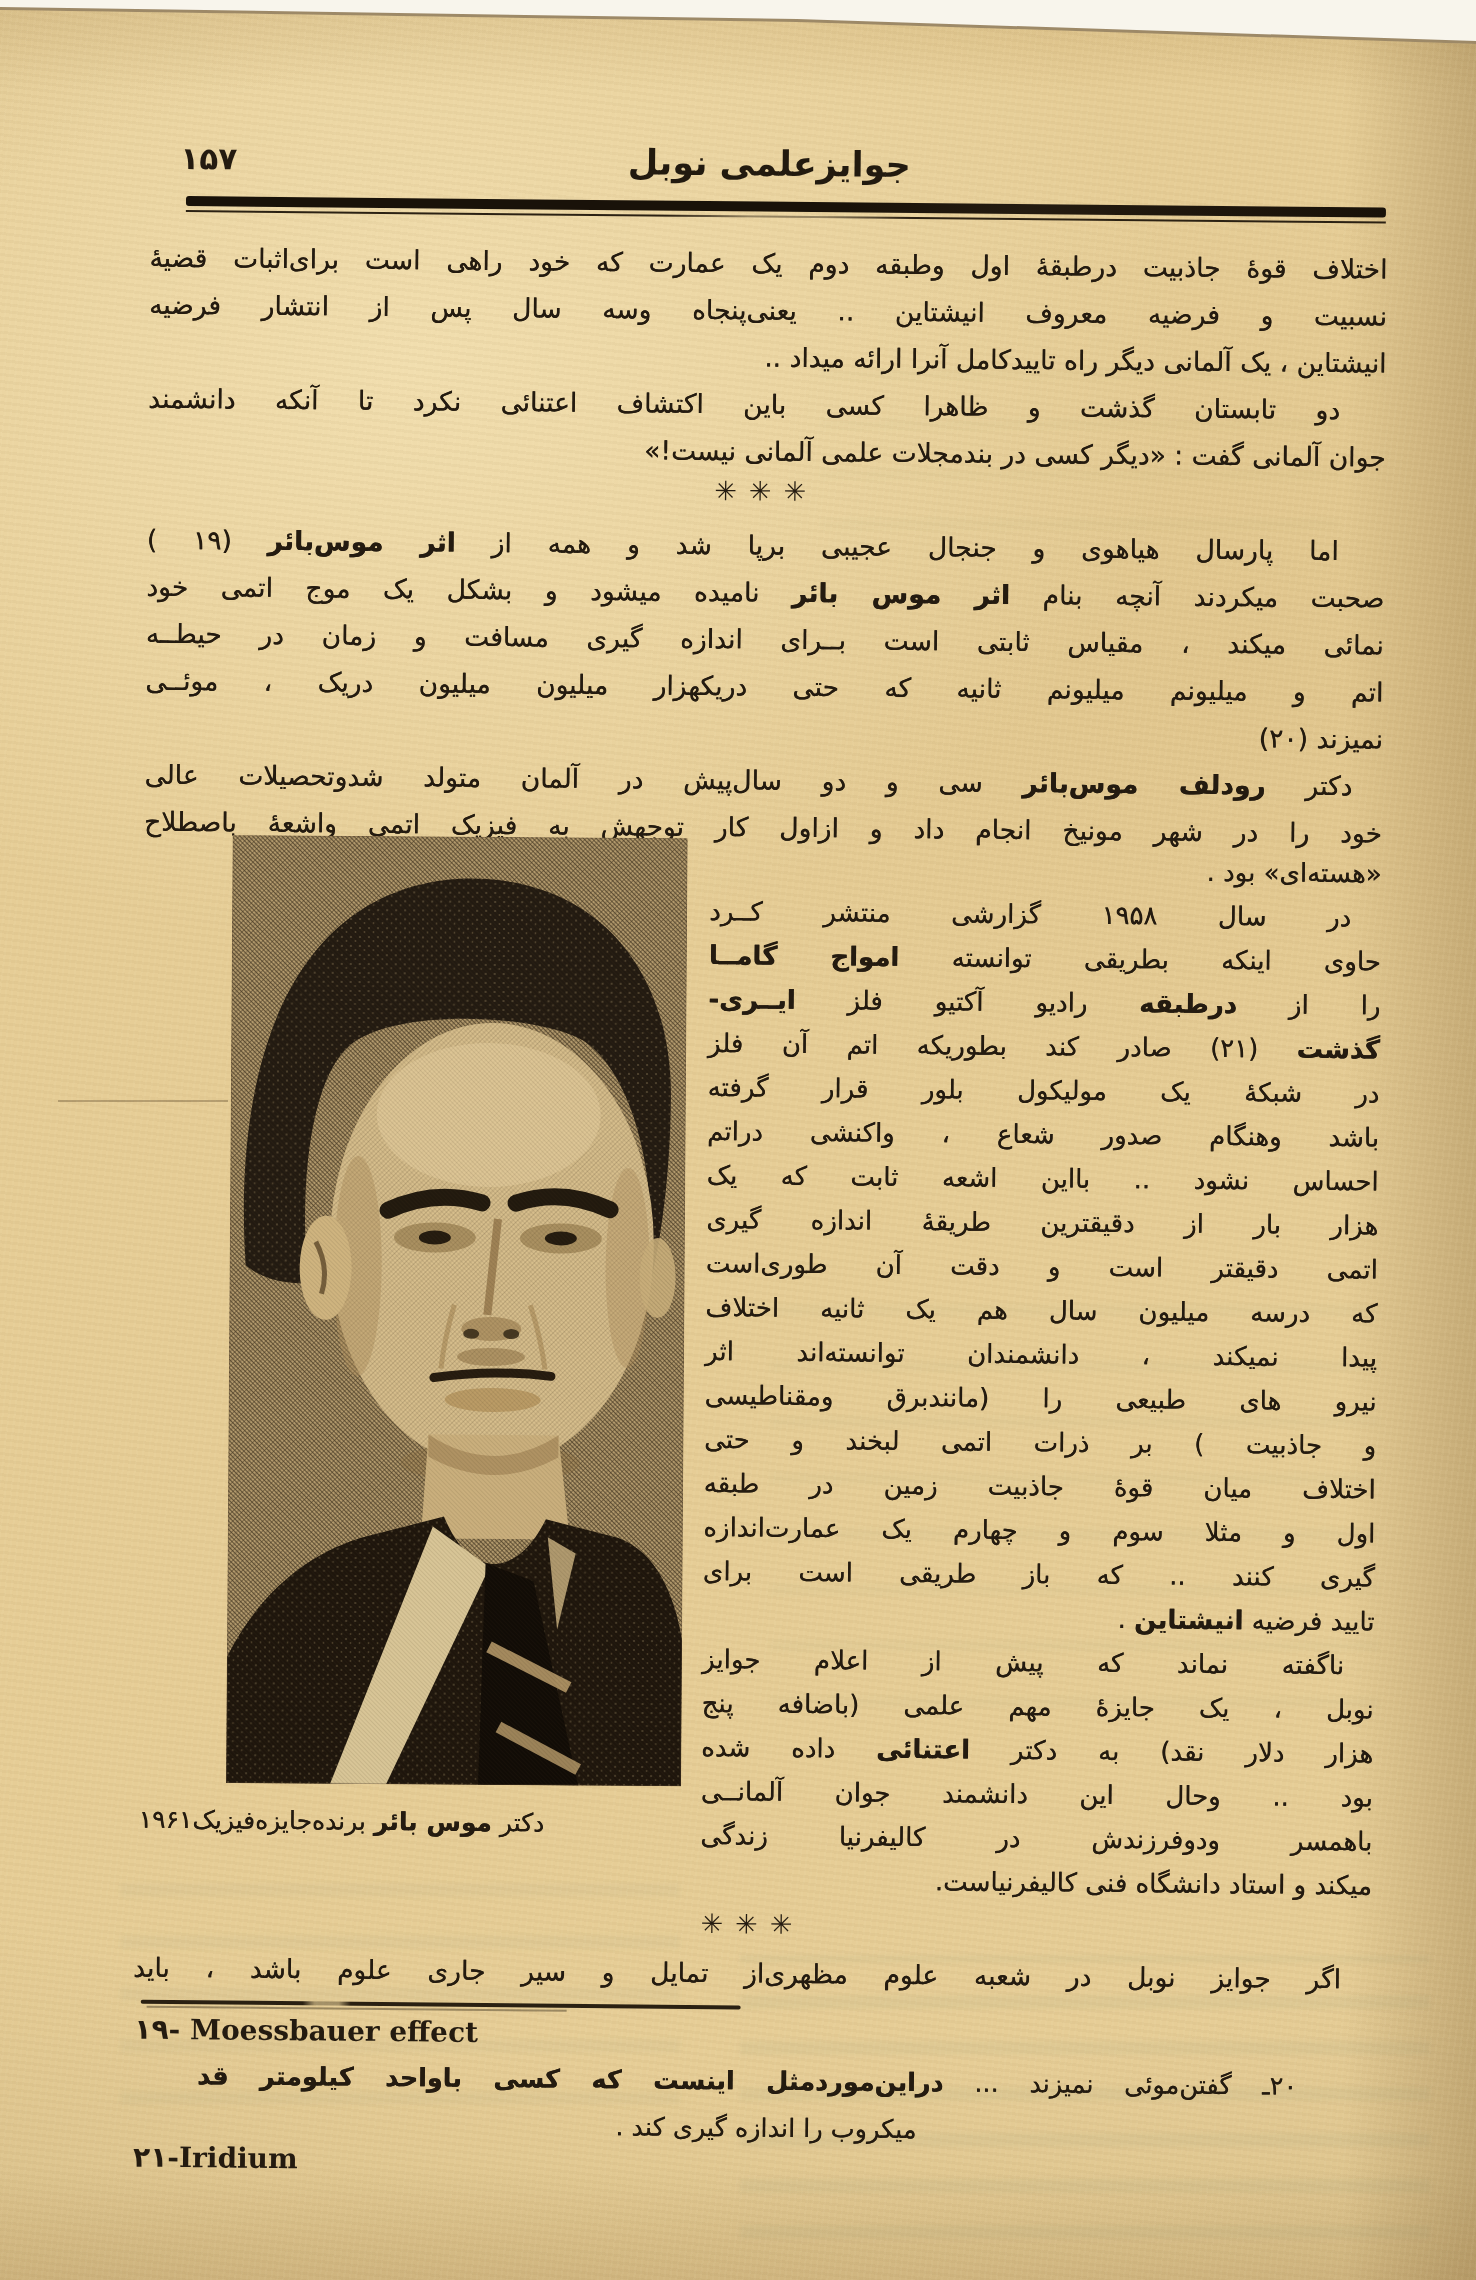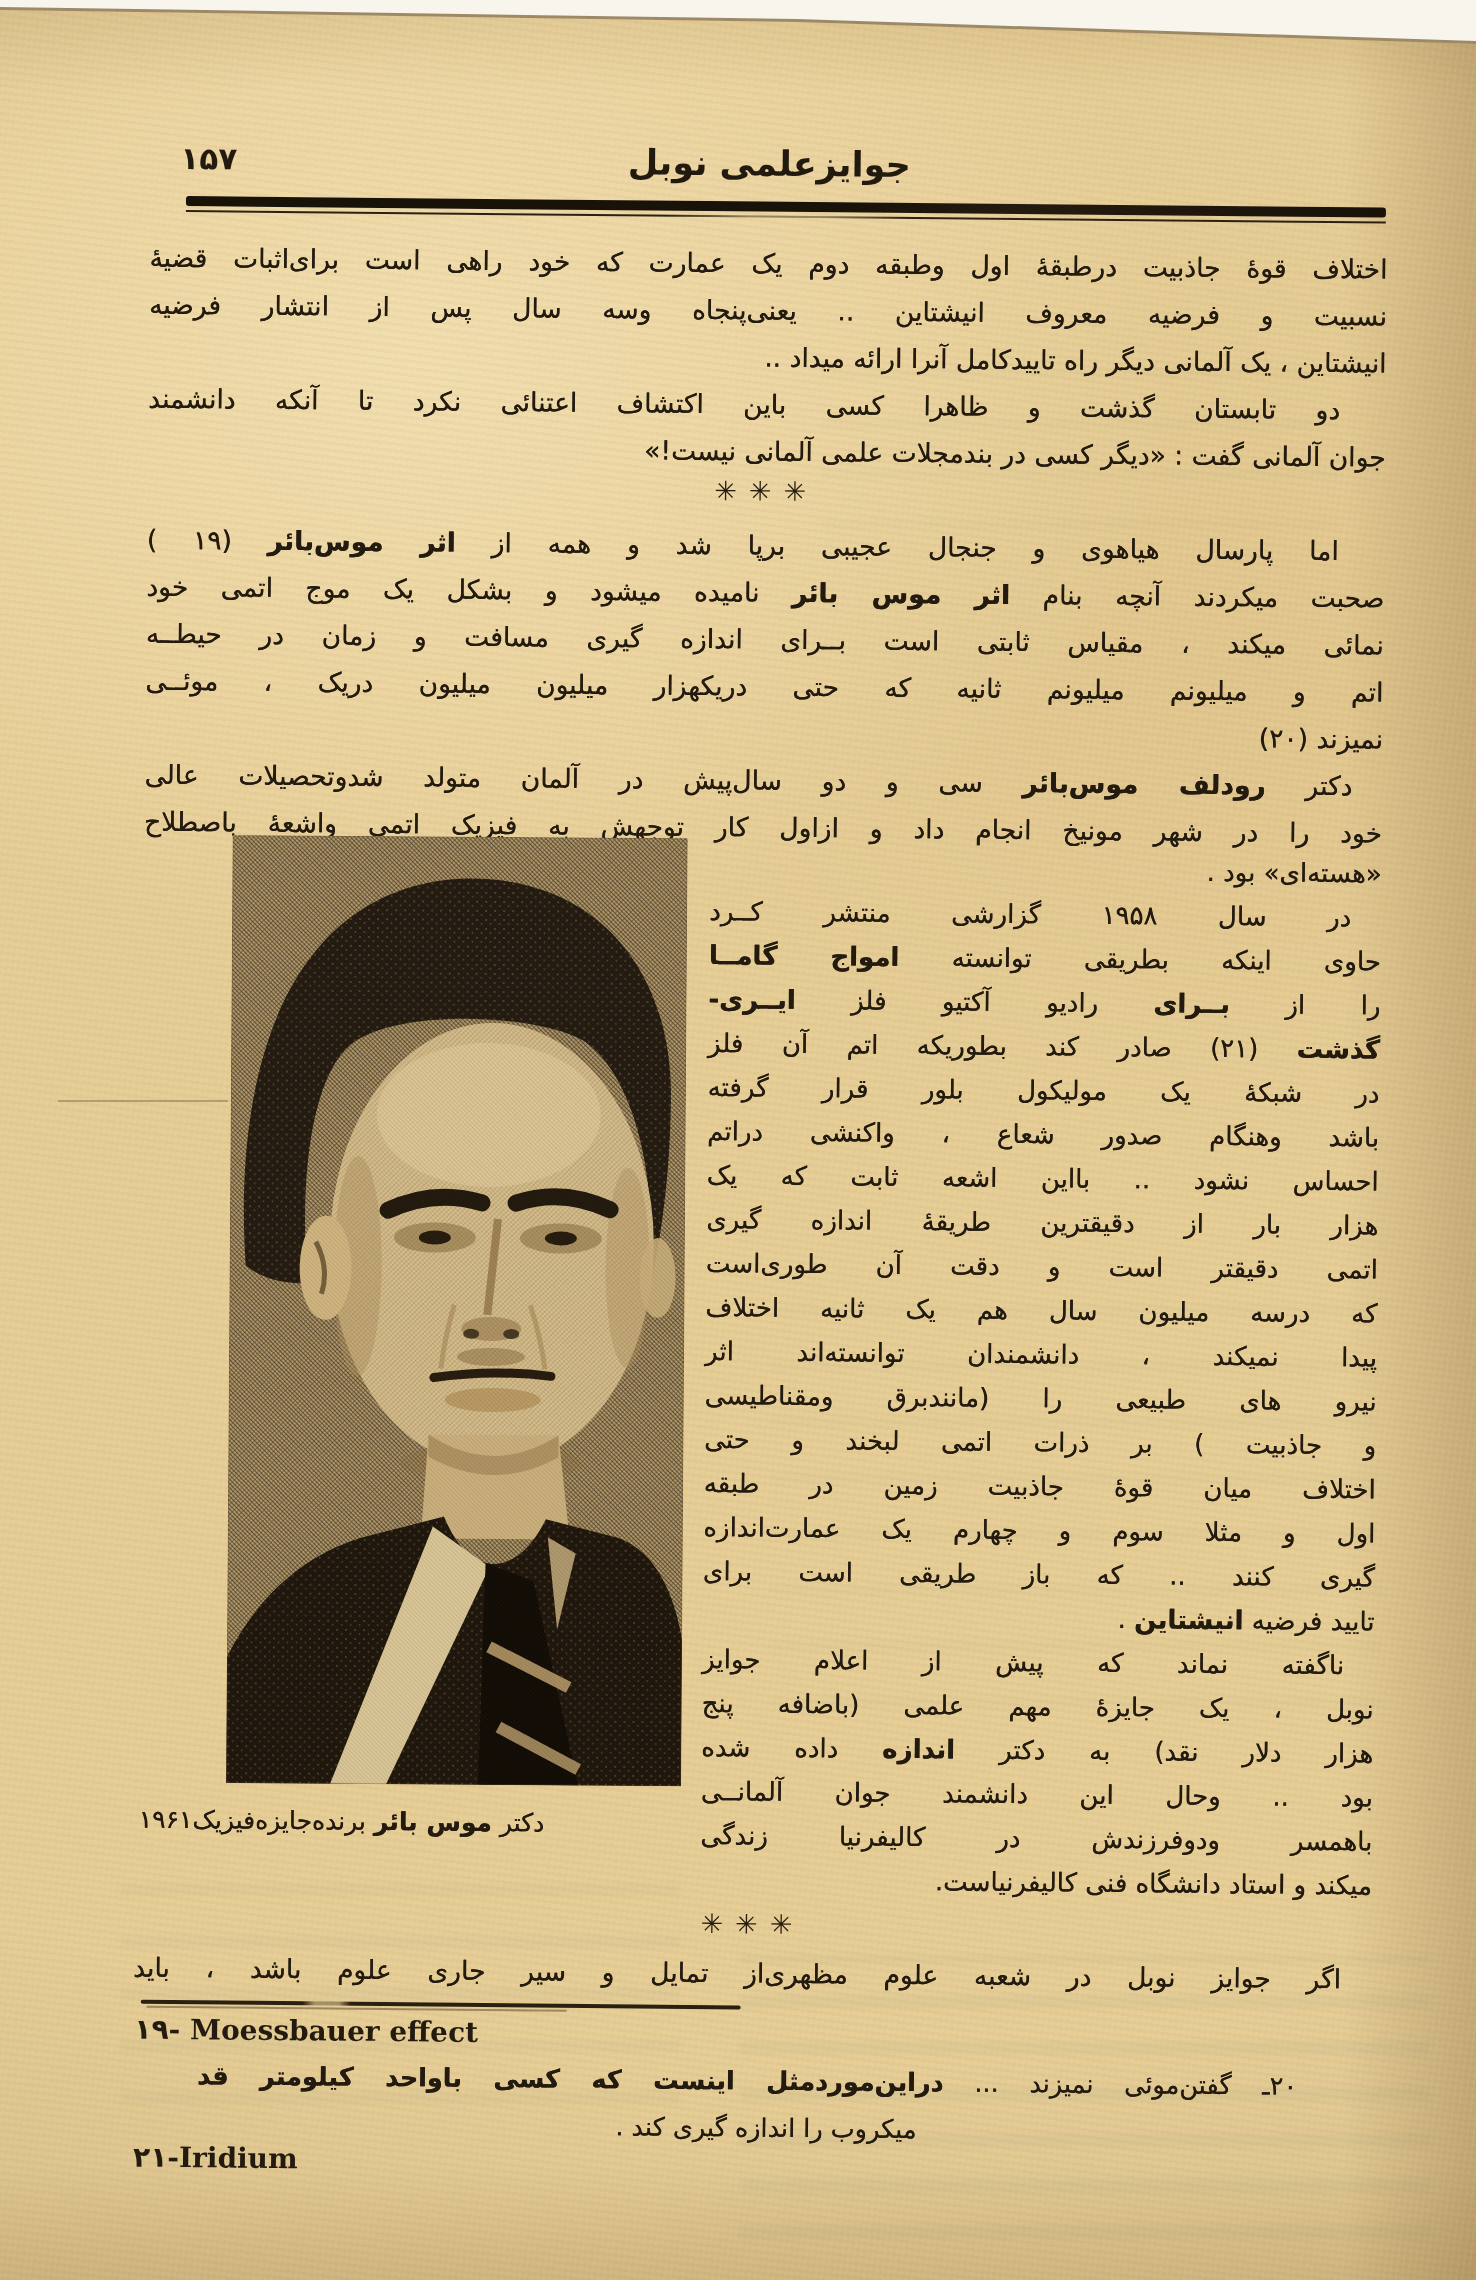--- a/index.html
+++ b/index.html
@@ -183,38 +183,38 @@
       <rect width="455" height="948" fill="url(#hw1)" opacity=".15"></rect>
       <rect x="0.5" y="0.5" width="454" height="947" fill="none" stroke="#5b4930" stroke-opacity=".35"></rect>
     </svg>
   </div>
   <div class="caption"><span>دکتر </span><span class="b">موس بائر</span><span> برنده‌جایزه‌فیزیک۱۹۶۱</span></div>
 
   <div class="col">
     <div class="ln end"><span>«هسته‌ای» بود .</span></div>
     <div class="ln ind-sm"><span>در سال ۱۹۵۸ گزارشی منتشر کــرد</span></div>
     <div class="ln"><span>حاوی اینکه بطریقی توانسته </span><span class="b">امواج گامــا</span></div>
-    <div class="ln"><span>را از </span><span class="b">بــرای</span><span> رادیو آکتیو فلز </span><span class="b">ایــری-</span></div>
+    <div class="ln"><span>را از </span><span class="b">درطبقه</span><span> رادیو آکتیو فلز </span><span class="b">ایــری-</span></div>
     <div class="ln"><span class="b">گذشت</span><span> (۲۱) صادر کند بطوریکه اتم آن فلز</span></div>
     <div class="ln"><span>در شبکهٔ یک مولیکول بلور قرار گرفته</span></div>
     <div class="ln"><span>باشد وهنگام صدور شعاع ، واکنشی دراتم</span></div>
     <div class="ln"><span>احساس نشود .. بااین اشعه ثابت که یک</span></div>
     <div class="ln"><span>هزار بار از دقیقترین طریقهٔ اندازه گیری</span></div>
     <div class="ln"><span>اتمی دقیقتر است و دقت آن طوری‌است</span></div>
     <div class="ln"><span>که درسه میلیون سال هم یک ثانیه اختلاف</span></div>
     <div class="ln"><span>پیدا نمیکند ، دانشمندان توانسته‌اند اثر</span></div>
     <div class="ln"><span>نیرو های طبیعی را (مانندبرق ومقناطیسی</span></div>
     <div class="ln"><span>و جاذبیت ) بر ذرات اتمی لبخند و حتی</span></div>
     <div class="ln"><span>اختلاف میان قوهٔ جاذبیت زمین در طبقه</span></div>
     <div class="ln"><span>اول و مثلا سوم و چهارم یک عمارت‌اندازه</span></div>
     <div class="ln"><span>گیری کنند .. که باز طریقی است برای</span></div>
     <div class="ln end"><span>تایید فرضیه </span><span class="b">انیشتاین</span><span> .</span></div>
     <div class="ln ind-sm"><span>ناگفته نماند که پیش از اعلام جوایز</span></div>
     <div class="ln"><span>نوبل ، یک جایزهٔ مهم علمی (باضافه پنج</span></div>
-    <div class="ln"><span>هزار دلار نقد) به دکتر </span><span class="b">اندازه</span><span> داده شده</span></div>
+    <div class="ln"><span>هزار دلار نقد) به دکتر </span><span class="b">اعتنائی</span><span> داده شده</span></div>
     <div class="ln"><span>بود .. وحال این دانشمند جوان آلمانــی</span></div>
     <div class="ln"><span>باهمسر ودوفرزندش در کالیفرنیا زندگی</span></div>
     <div class="ln end"><span>میکند و استاد دانشگاه فنی کالیفرنیاست.</span></div>
   </div>
 
   <div class="sep" style="top:1903px;">✳✳✳</div>
   <div class="closing">
     <div class="ln ind-sm"><span>اگر جوایز نوبل در شعبه علوم مظهری‌از تمایل و سیر جاری علوم باشد ، باید</span></div>
   </div>
 

